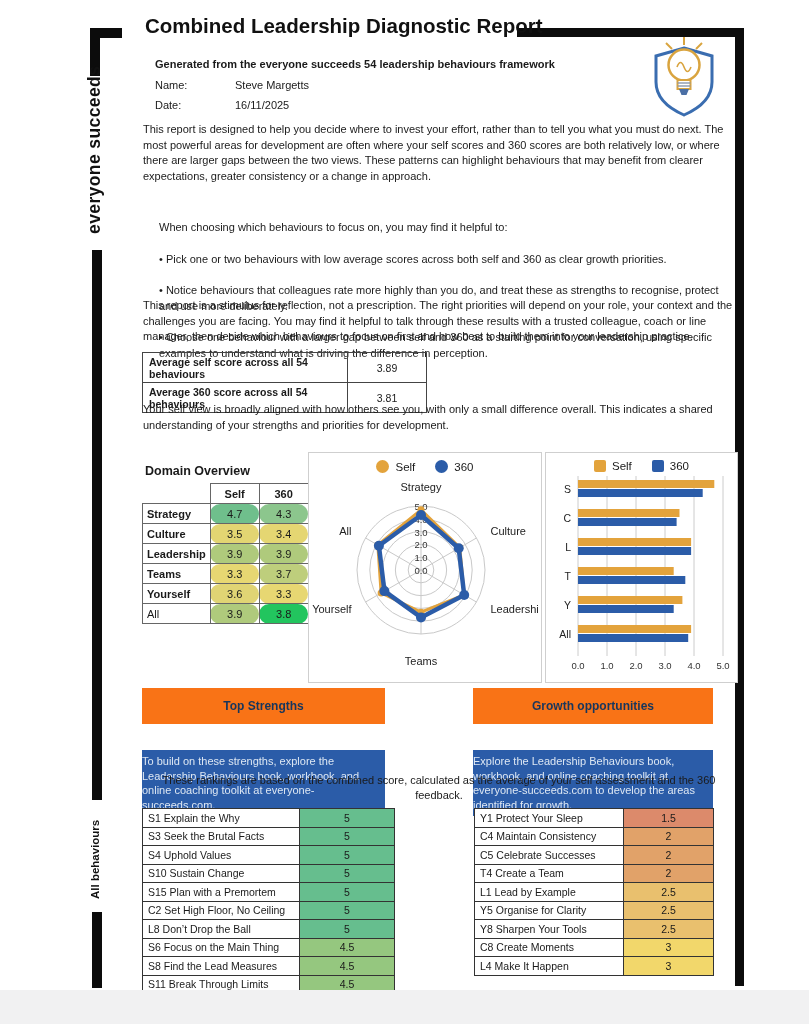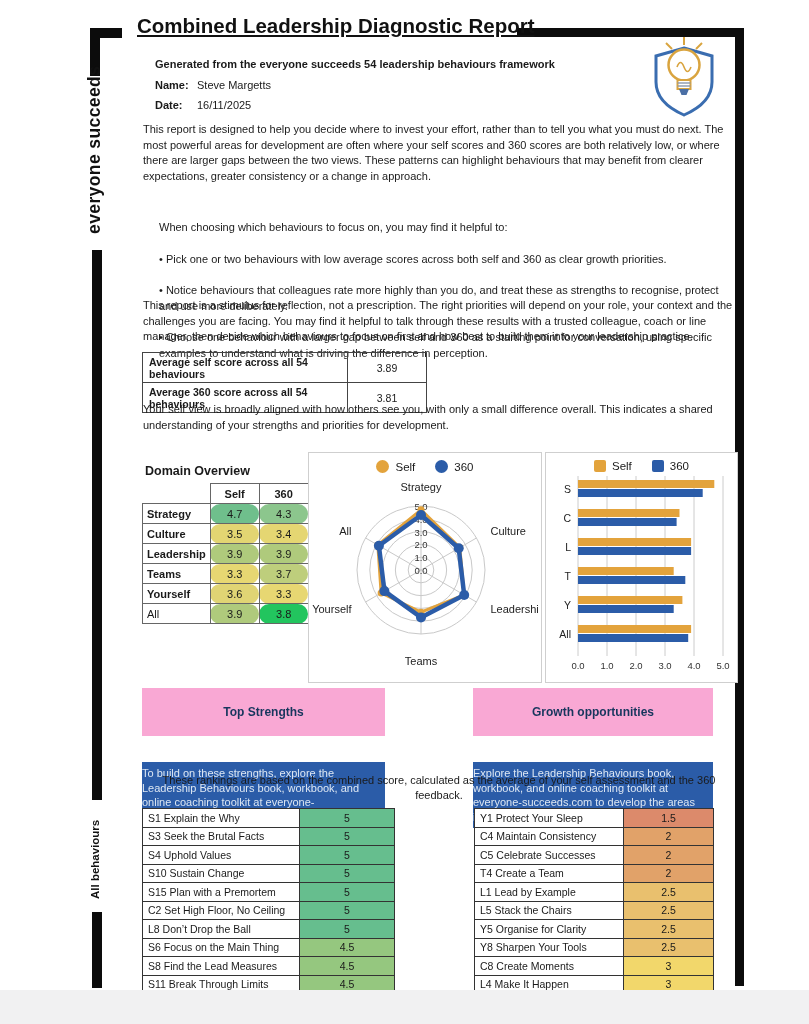--- a/index.html
+++ b/index.html
@@ -2,24 +2,24 @@
 <html><head>
 <meta charset="utf-8">
 <style>
   html,body{margin:0;padding:0;background:#fff;}
   .page{position:relative;width:809px;height:1024px;background:#fff;overflow:hidden;
         font-family:"Liberation Sans",sans-serif;color:#1a1a1a;}
   .blk{position:absolute;background:#0c0c0c;}
   .vtext{position:absolute;transform:rotate(-90deg);transform-origin:0 0;font-weight:bold;white-space:nowrap;color:#111;}
   .brand{left:84px;top:234px;font-size:17.5px;letter-spacing:.4px;}
   .allb{left:89px;top:899px;font-size:11.5px;}
-  .title{position:absolute;left:137px;top:14px;font-size:20.5px;font-weight:bold;color:#111;text-decoration:underline;}
+  .title{position:absolute;left:145px;top:14px;font-size:20.5px;font-weight:bold;color:#111;}
   .subtitle{position:absolute;left:155px;top:58px;font-size:11px;font-weight:bold;}
   .meta{position:absolute;left:155px;font-size:11px;}
-  .meta .lab{display:inline-block;width:42px;font-weight:bold;}
+  .meta .lab{display:inline-block;width:80px;font-weight:normal;}
   .para{position:absolute;left:143px;width:592px;font-size:11px;line-height:15.5px;}
   .bullets div{margin:16px;}
   .avg-table{position:absolute;left:142px;top:352px;border-collapse:collapse;}
   .avg-table td{border:1px solid #444;font-size:10.5px;padding:2.5px 6px;}
   .avg-table .al{font-weight:bold;width:192px;}
   .avg-table .av{width:66px;text-align:center;}
   .domain-title{position:absolute;left:145px;top:464px;font-size:12.5px;font-weight:bold;}
   .domain-table{position:absolute;left:142px;top:483px;border-collapse:collapse;}
   .domain-table th,.domain-table td{border:1px solid #666;font-size:11px;padding:2px 4px;height:15px;}
   .domain-table th{width:40px;text-align:center;font-weight:bold;background:#fff;}
@@ -30,21 +30,21 @@
   .chart-box{position:absolute;border:1px solid #cfcfcf;background:#fff;}
   .legend{display:flex;justify-content:center;align-items:center;gap:20px;padding-top:7px;font-size:11.5px;}
   .lg-item{display:flex;align-items:center;gap:6px;}
   .lg-dot{width:13px;height:13px;border-radius:50%;}
   .lg-sq{width:12px;height:12px;border-radius:2px;}
   svg text{font-family:"Liberation Sans",sans-serif;}
   .rtick{font-size:9.5px;fill:#333;}
   .clab{font-size:11px;fill:#222;}
   .blab{font-size:10.5px;fill:#222;}
   .info-box{position:absolute;}
-  .box-head{background:#f9a8d4;color:#17365d;font-weight:bold;text-align:center;font-size:12px;padding:17px 0;}
+  .box-head{background:#f97316;color:#17365d;font-weight:bold;text-align:center;font-size:12px;padding:11px 0;}
   .box-body{background:#2b5ca8;color:#dde7f3;font-size:11px;line-height:14.6px;padding:4px 0;margin-top:26px;}
   .note{position:absolute;left:143px;top:773px;width:592px;text-align:center;font-size:11px;line-height:15px;}
   .rank{position:absolute;border-collapse:collapse;}
   .rank td{border:1px solid #333;font-size:10.5px;padding:2px 5px;height:13.5px;}
   .rank .rl{background:#fff;}
   .rank .rs{text-align:center;}
   .edge{position:absolute;left:0;top:990px;width:809px;height:34px;background:#f1f1f2;}
 </style>
 </head>
 <body>
@@ -318,24 +318,20 @@
         </tr>
         <tr>
        <td class="rl" style="width:138px">T4 Create a Team</td>
        <td class="rs" style="width:79px;background:#E1A269">2</td>
         </tr>
         <tr>
        <td class="rl" style="width:138px">L1 Lead by Example</td>
        <td class="rs" style="width:79px;background:#E9C06E">2.5</td>
         </tr>
         <tr>
-       <td class="rl" style="width:138px">L5 Stack the Chairs</td>
-       <td class="rs" style="width:79px;background:#E9C06E">2.5</td>
-        </tr>
-        <tr>
        <td class="rl" style="width:138px">Y5 Organise for Clarity</td>
        <td class="rs" style="width:79px;background:#E9C06E">2.5</td>
         </tr>
         <tr>
        <td class="rl" style="width:138px">Y8 Sharpen Your Tools</td>
        <td class="rs" style="width:79px;background:#E9C06E">2.5</td>
         </tr>
         <tr>
        <td class="rl" style="width:138px">C8 Create Moments</td>
        <td class="rs" style="width:79px;background:#F2D76B">3</td>

